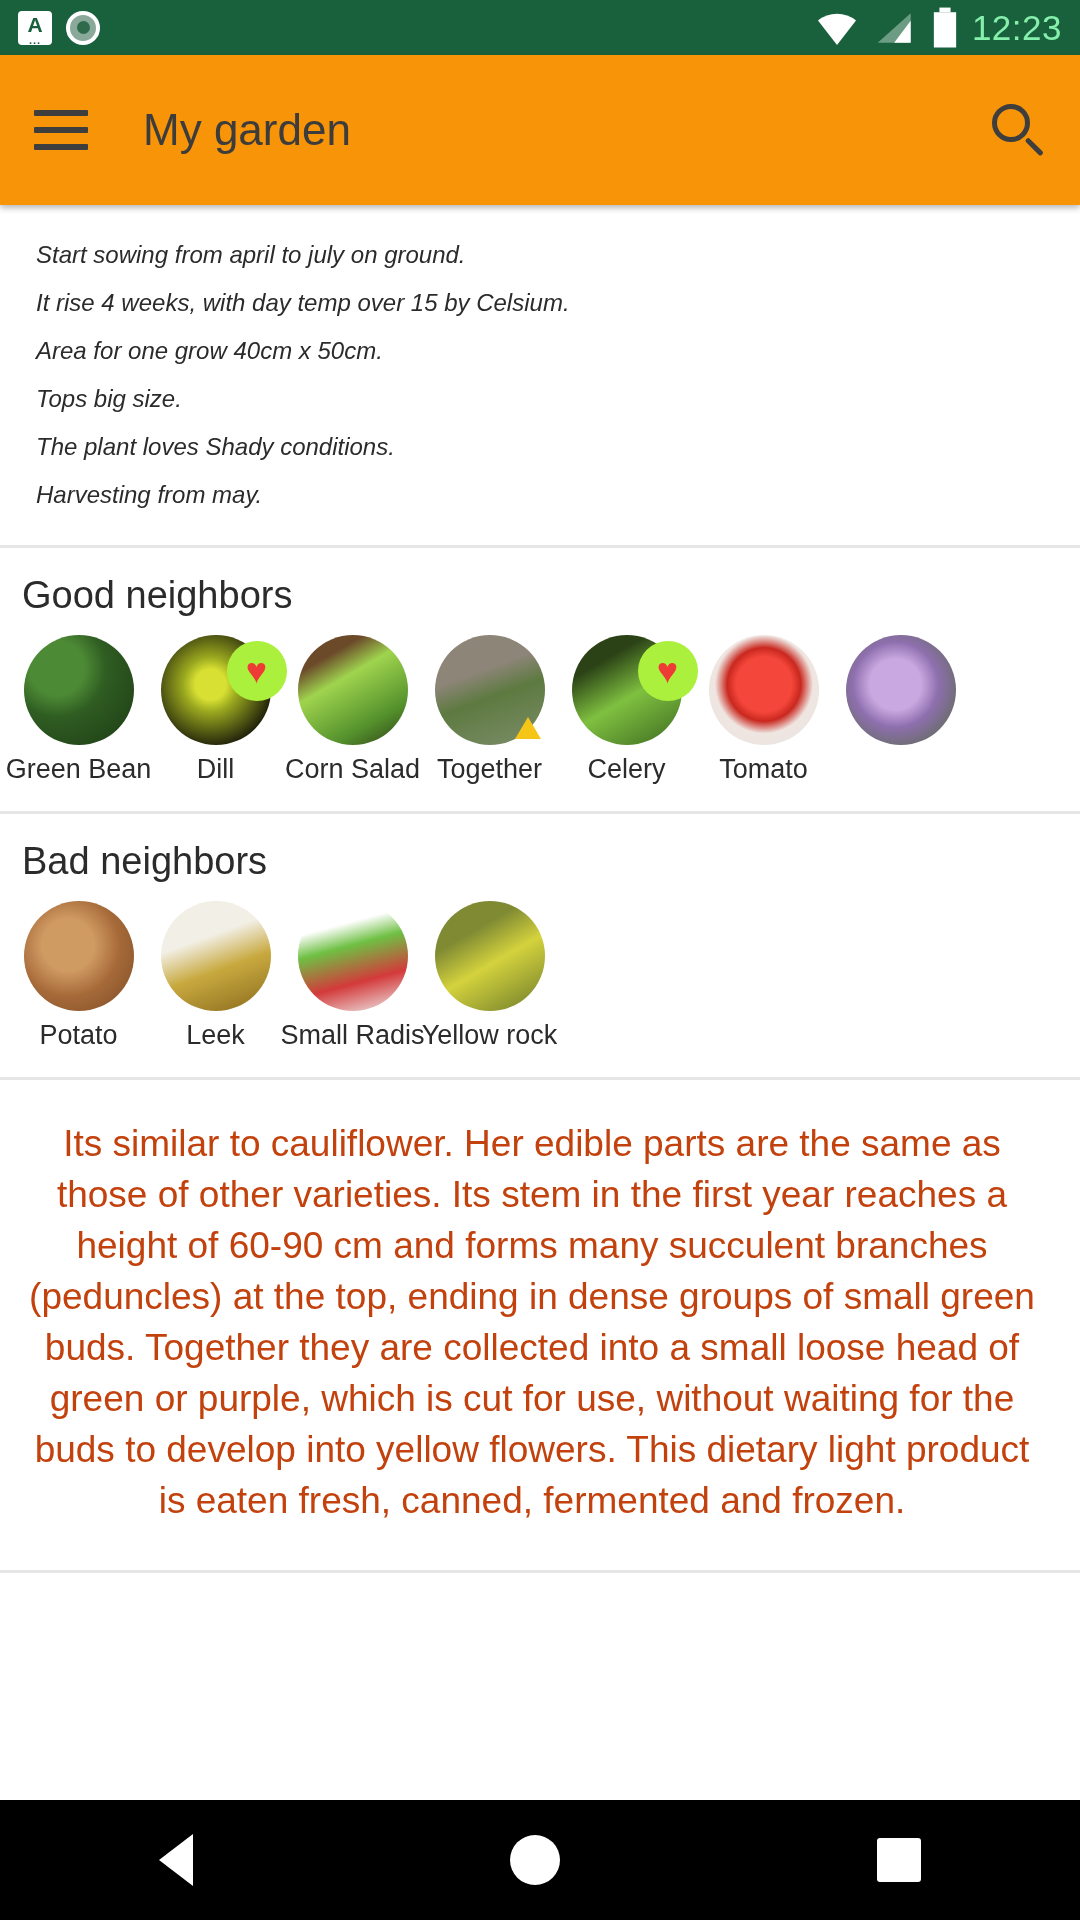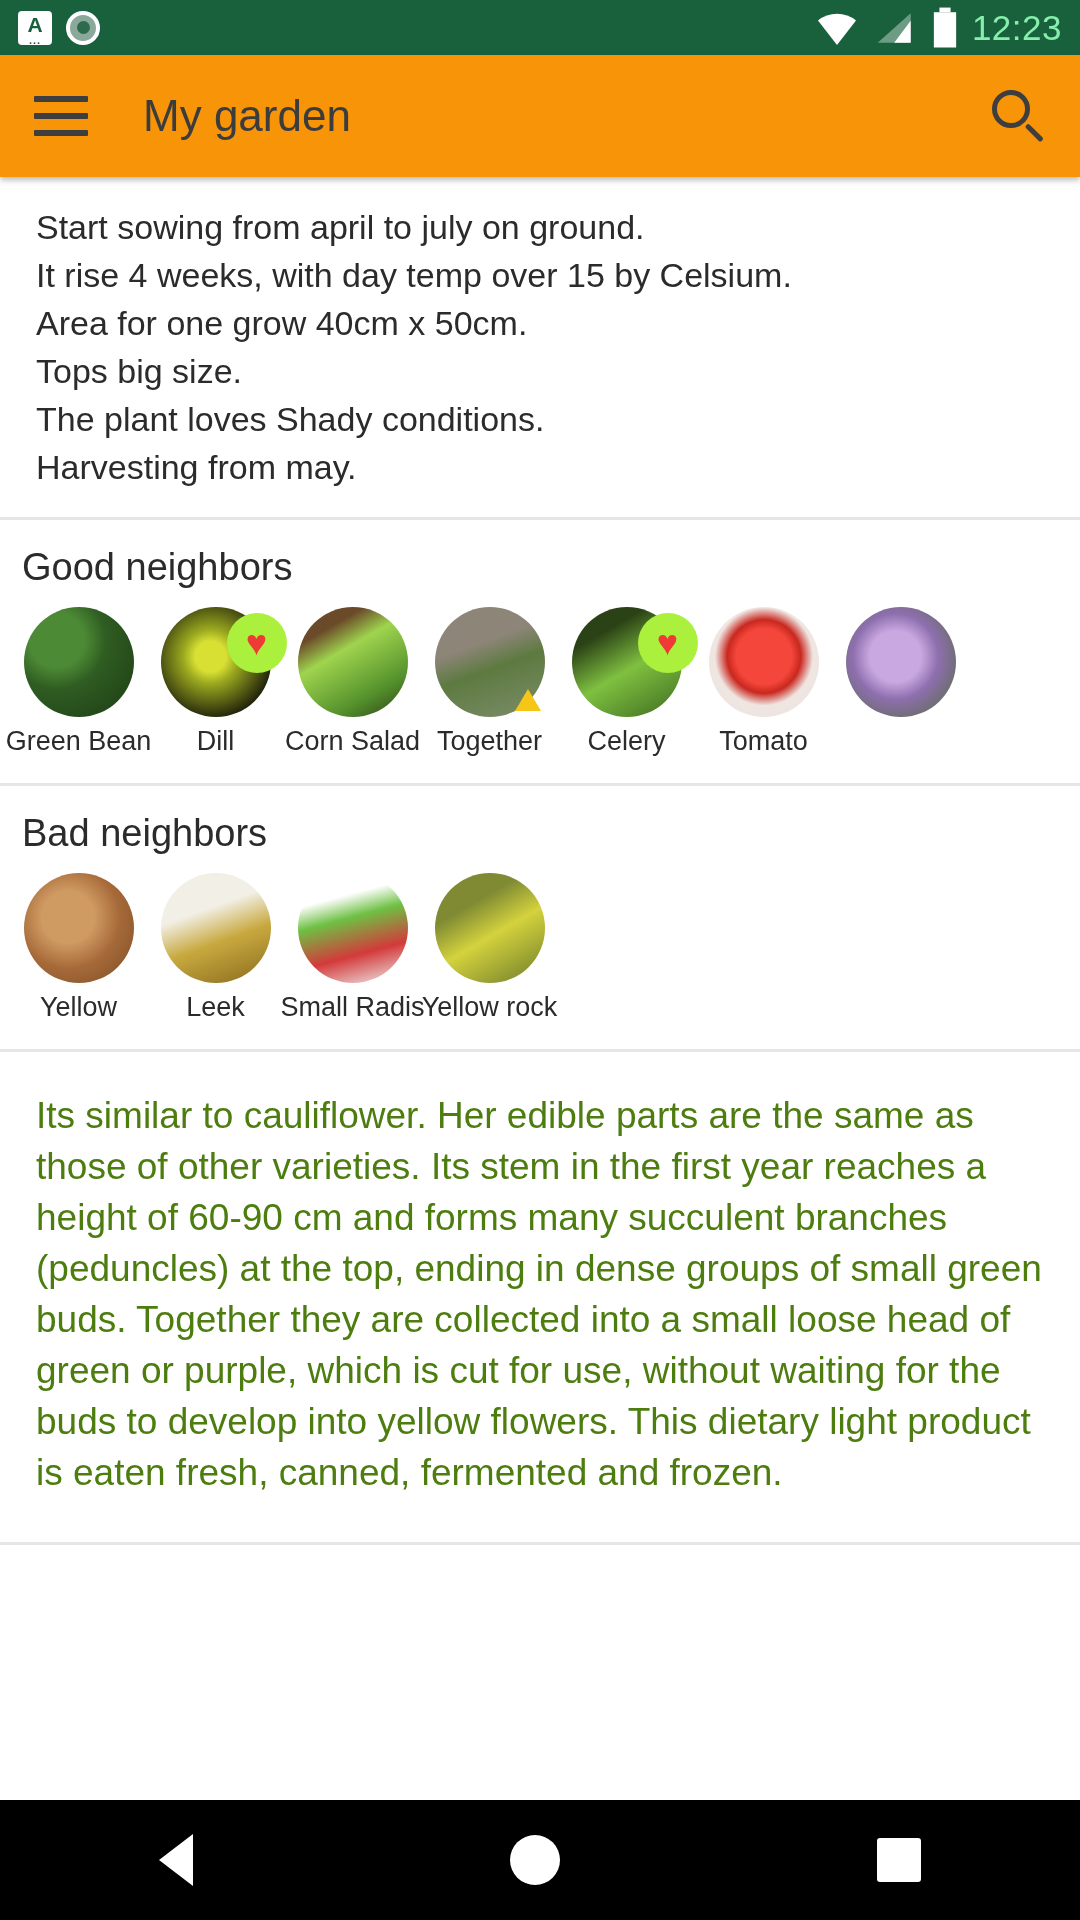--- a/index.html
+++ b/index.html
@@ -28,21 +28,21 @@
   .icon-rec{
     width:34px;height:34px;border-radius:50%;
     border:4px solid #ffffff; background:#8aa99a;
     display:flex;align-items:center;justify-content:center;
   }
   .icon-rec i{ width:13px;height:13px;border-radius:50%; background:#2e6b4c; display:block;}
   .sb-time{ color:#86efac; font-size:35px; letter-spacing:.5px; }
 
   
   .appbar{
-    height:122px; background:#f79408; display:flex; align-items:center;
+    height:150px; background:#f79408; display:flex; align-items:center;
     padding:12px 34px; box-shadow:0 3px 6px rgba(0,0,0,.28); position:relative; z-index:5;
   }
   .hamburger{ width:54px; display:flex; flex-direction:column; gap:11px; cursor:pointer;}
   .hamburger span{ display:block;height:6px;background:#3e3e3e;border-radius:1px;}
   .appbar-title{ margin-left:55px; font-size:44px; color:#3c3c3c; }
   .search-icon{ margin-left:auto; width:60px;height:60px;position:relative;cursor:pointer;}
   .search-icon .ring{
     position:absolute;left:6px;top:4px;width:38px;height:38px;border-radius:50%;
     border:5px solid #3e3e3e;
   }
@@ -50,21 +50,21 @@
     position:absolute;left:38px;top:39px;width:5px;height:22px;background:#3e3e3e;
     transform:rotate(-45deg); transform-origin:top center; border-radius:2px;
   }
 
   
   .content{ height:1505px; overflow:hidden; background:#fff;}
   .section{ background:#fff; padding:26px 0 26px 0; }
   .divider{ height:3px; background:#e6e6e6; }
   .card-pad{ padding:0 36px; }
 
-  .info-line{ font-size:34px; color:#2b2b2b; line-height:48px; }
+  .info-line{ font-size:24px; color:#2b2b2b; line-height:48px;font-style:italic; }
 
   .section-title{ font-size:38px; color:#2b2b2b; padding:0 22px; margin-bottom:18px;}
 
   .thumb-row{ display:flex; padding:0 10px; gap:0; overflow:hidden; }
   .thumb-item{ width:137px; flex:0 0 137px; display:flex; flex-direction:column; align-items:center; }
   .thumb-wrap{ position:relative; width:110px; height:110px; }
   .thumb{
     width:110px;height:110px;border-radius:50%;
     background-size:cover;background-position:center; overflow:hidden;
   }
@@ -76,21 +76,21 @@
   .badge-heart .h{
     color:#ef3b36; font-size:36px; line-height:36px;
   }
   .badge-warn{
     position:absolute; right:4px; bottom:6px;
     width:0;height:0;border-left:13px solid transparent;border-right:13px solid transparent;
     border-bottom:22px solid #f5c518;
   }
   .thumb-label{ font-size:27px; color:#2b2b2b; margin-top:9px; white-space:nowrap;}
 
-  .desc{ font-size:37px; color:#4d7c0f; line-height:51px; padding:12px 36px 18px 36px; }
+  .desc{ font-size:37px; color:#c2410c; line-height:51px; padding:12px 36px 18px 20px;text-align:center; }
 
   
   .navbar{
     position:absolute;bottom:0;left:0;width:1080px;height:120px;background:#000;
     display:flex;align-items:center;justify-content:space-around;
   }
   .nav-back{ width:0;height:0;border-top:26px solid transparent;border-bottom:26px solid transparent;border-right:34px solid #fff;}
   .nav-home{ width:50px;height:50px;border-radius:50%;background:#fff;}
   .nav-recent{ width:44px;height:44px;background:#fff;border-radius:3px;}
 
@@ -220,21 +220,21 @@
   </div>
   <div class="divider"></div>
 
   <div class="section">
     <div class="section-title">Bad neighbors</div>
     <div class="thumb-row" id="bad-row">
         <div class="thumb-item">
           <div class="thumb-wrap">
             <div class="thumb t-potato"></div>
           </div>
-          <div class="thumb-label">Yellow</div>
+          <div class="thumb-label">Potato</div>
         </div>
         <div class="thumb-item">
           <div class="thumb-wrap">
             <div class="thumb t-leek"></div>
           </div>
           <div class="thumb-label">Leek</div>
         </div>
         <div class="thumb-item">
           <div class="thumb-wrap">
             <div class="thumb t-smallradis"></div>

